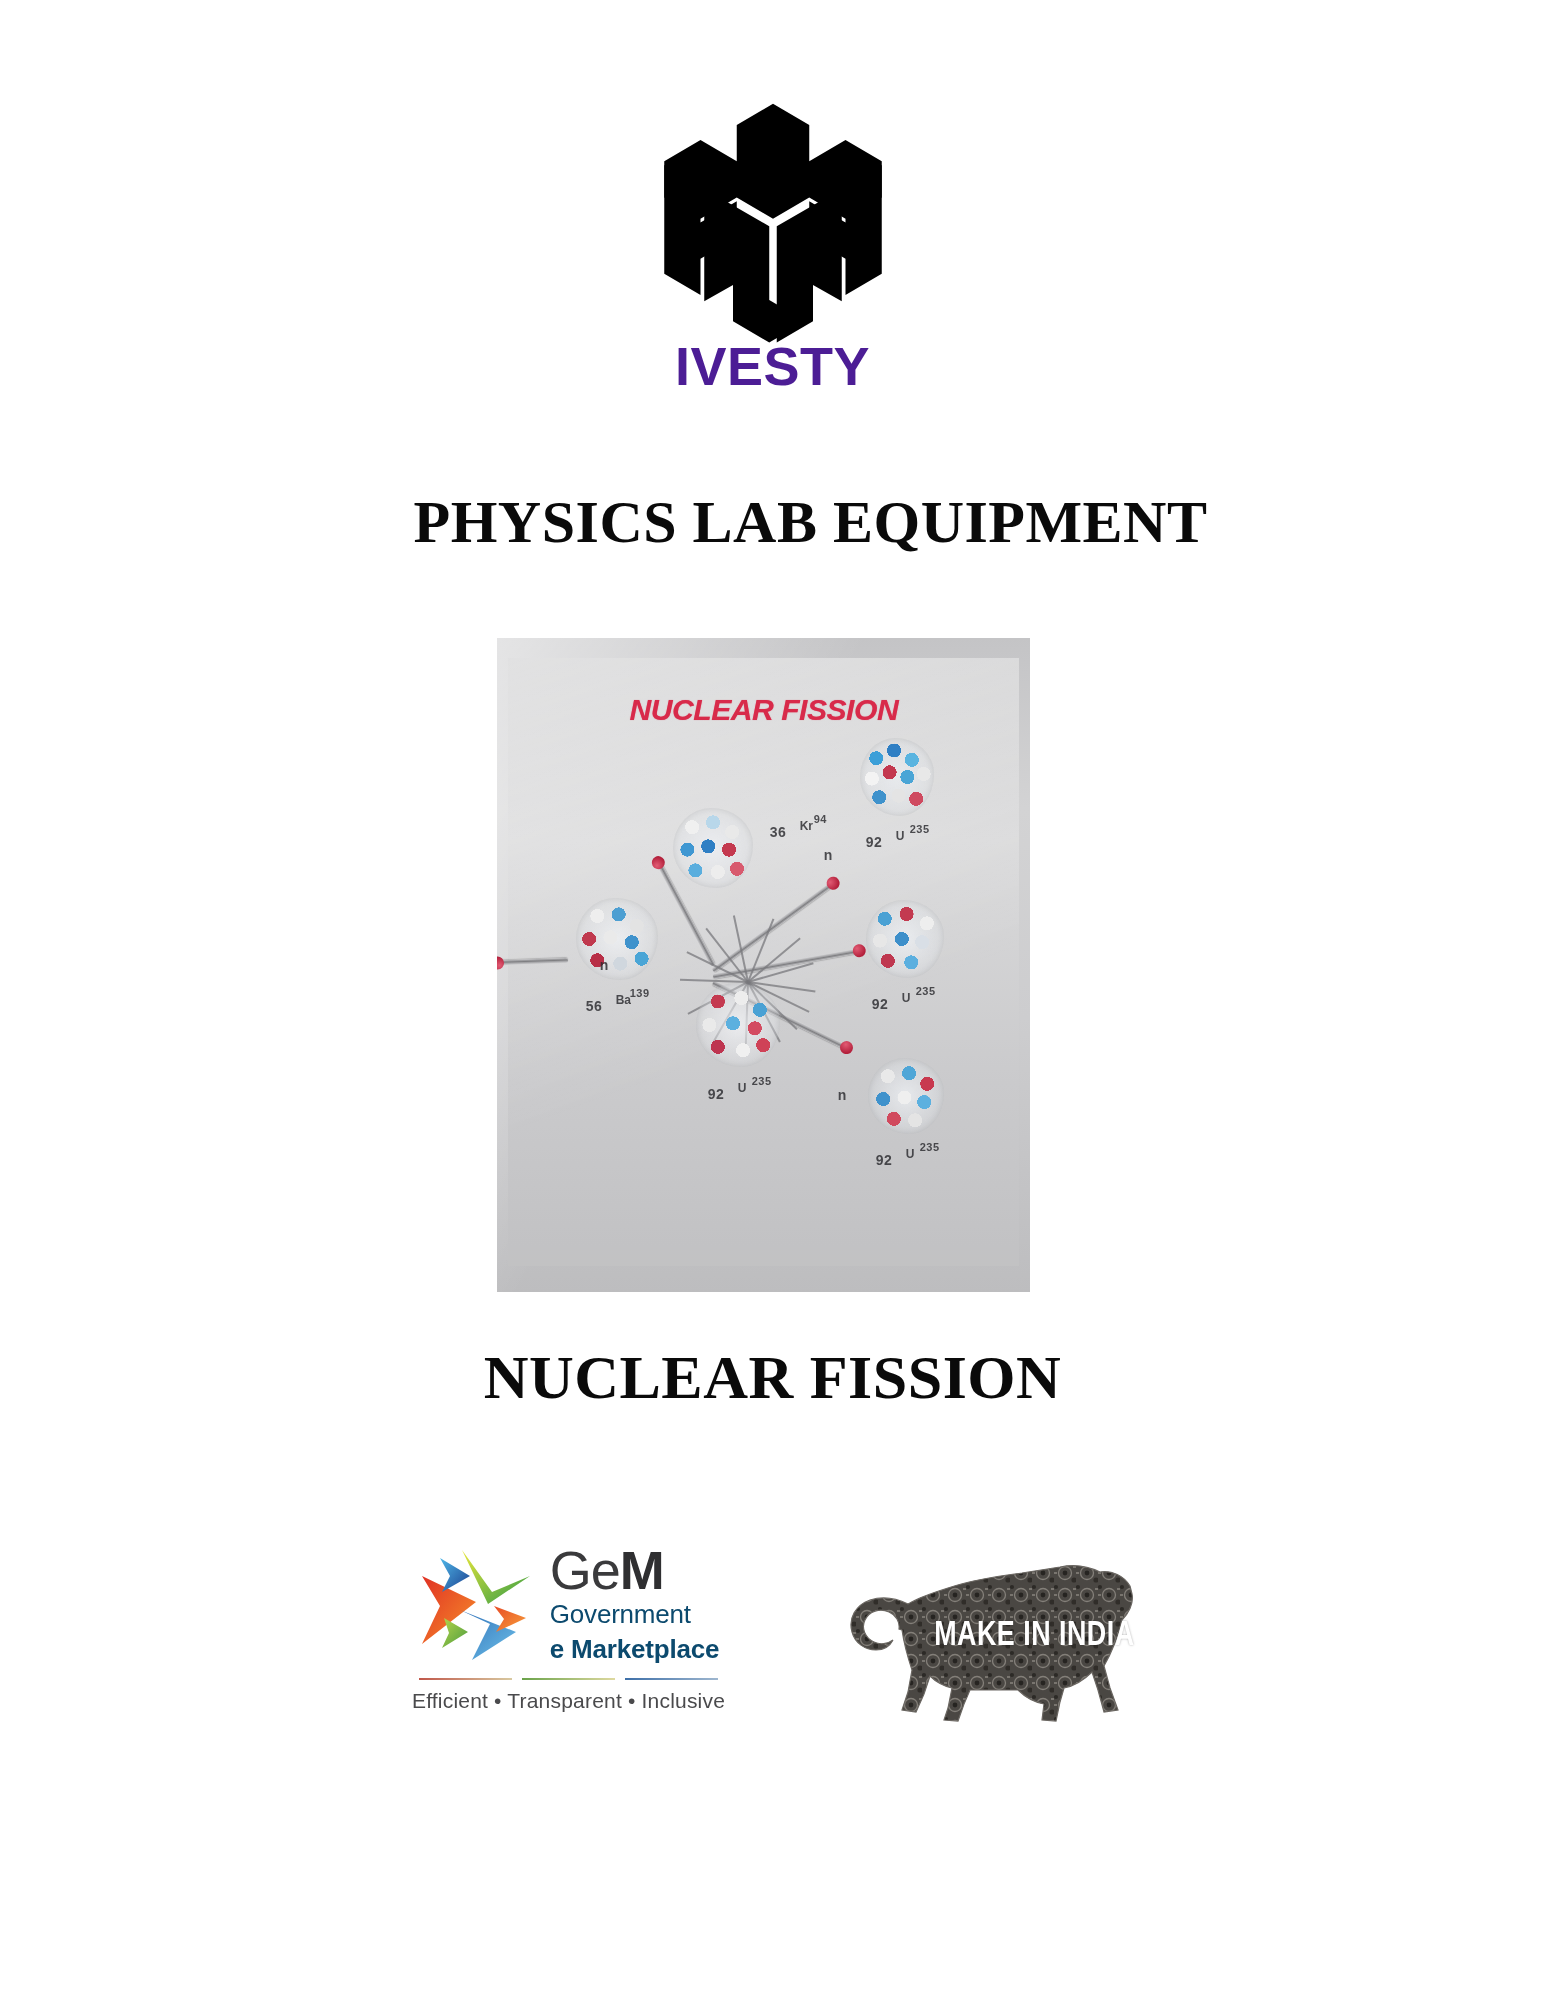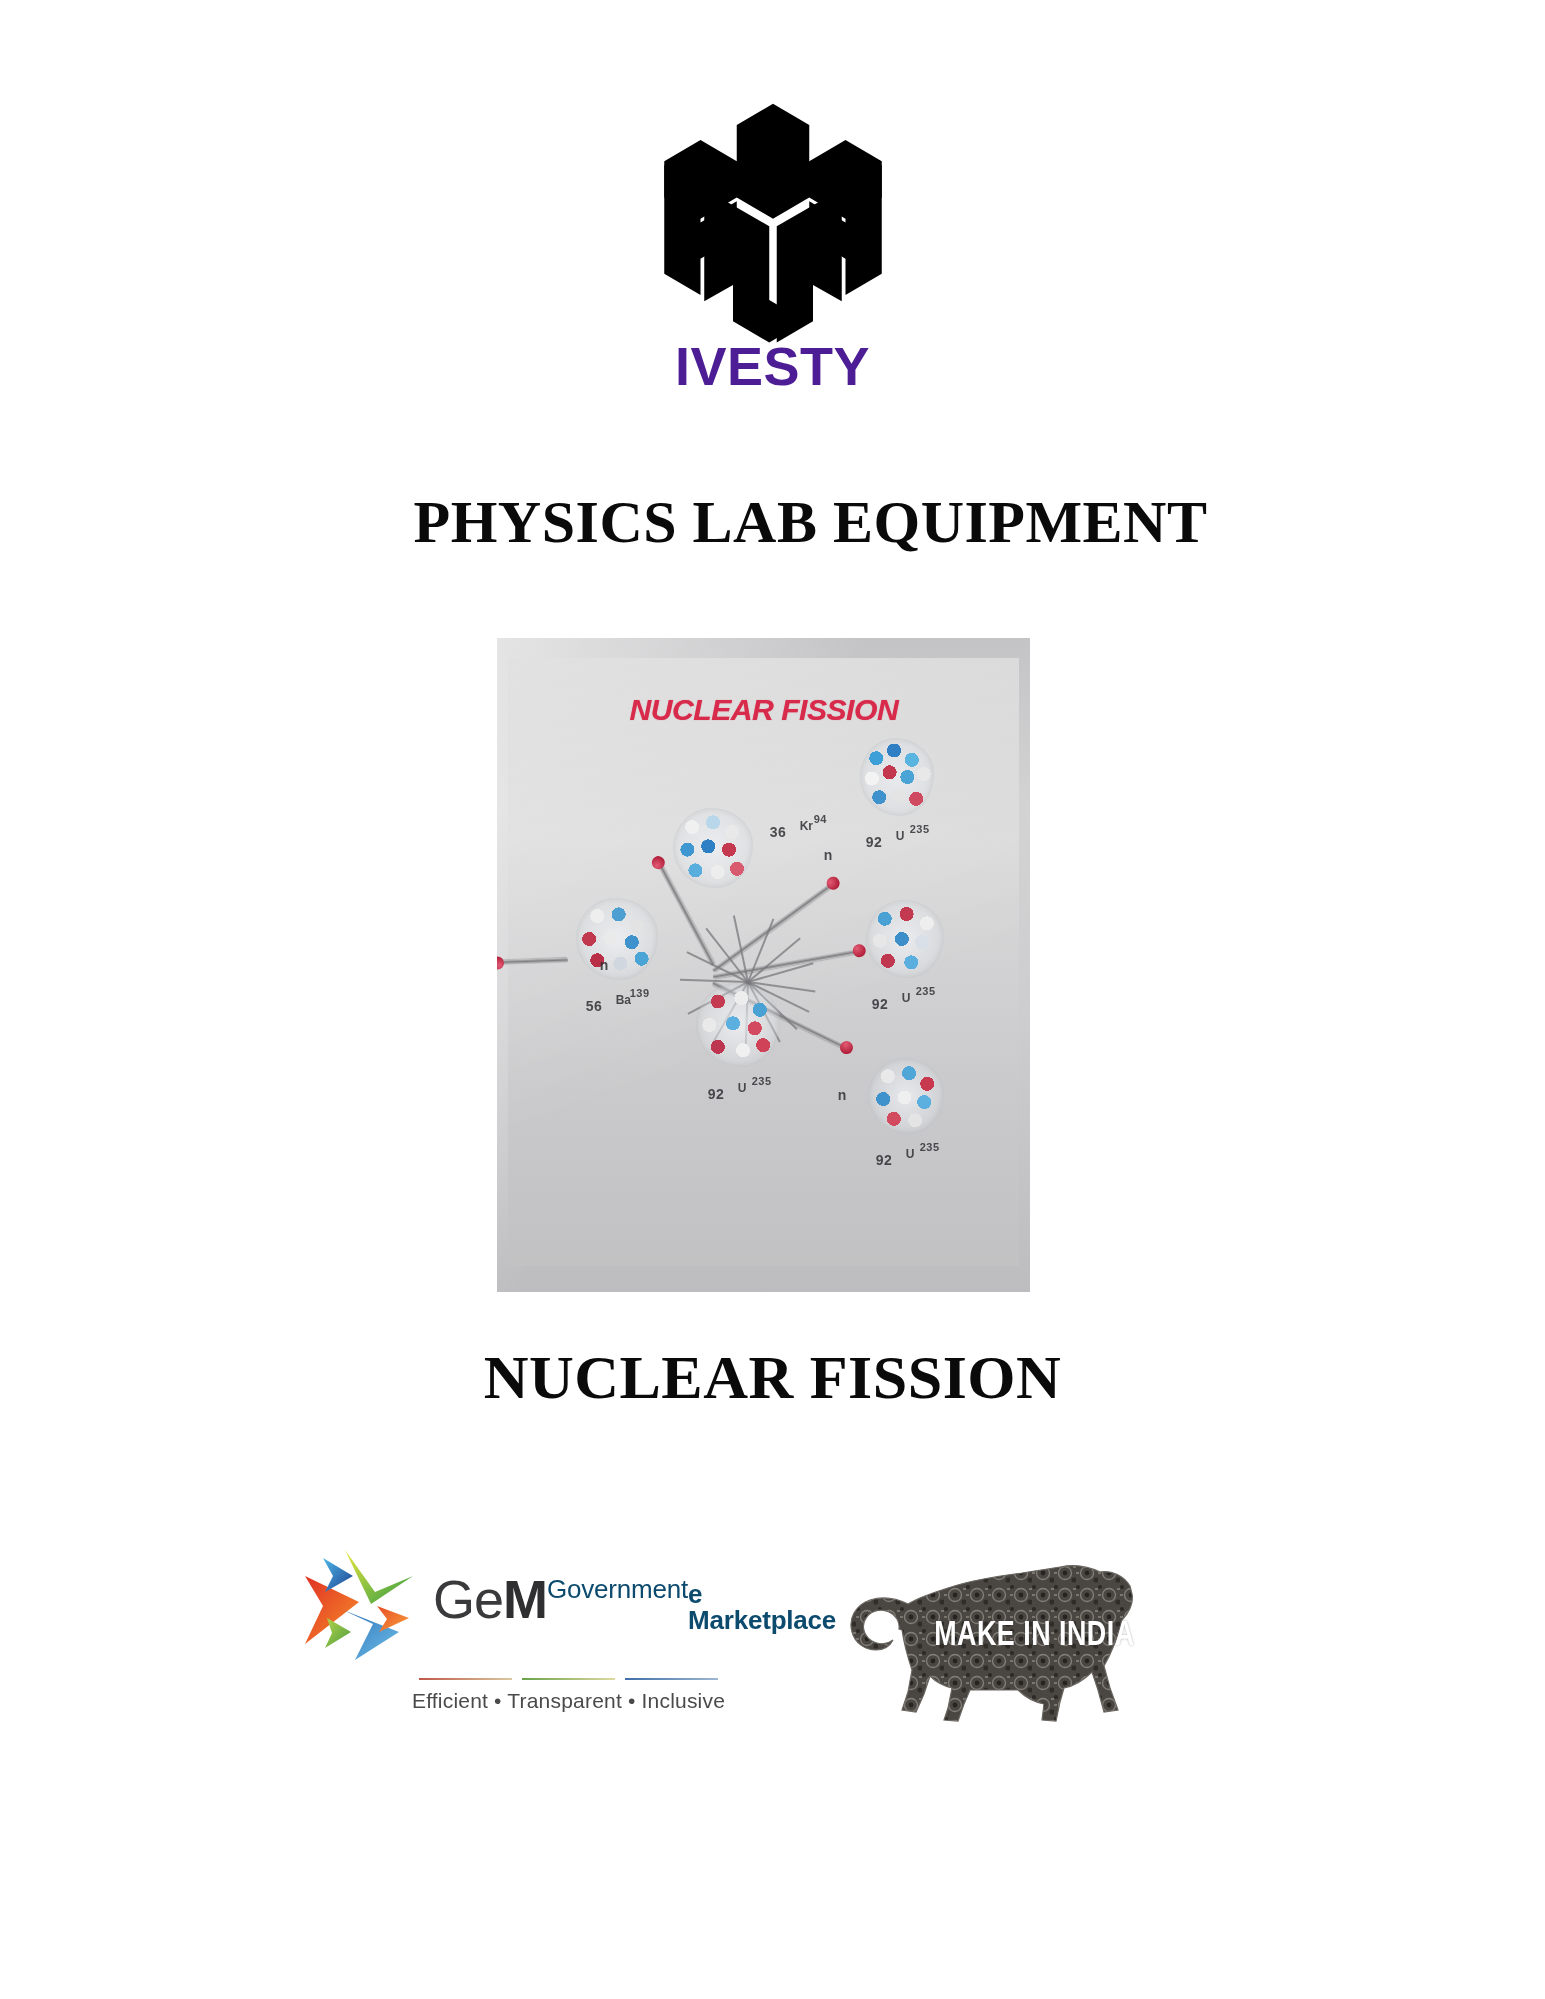--- a/index.html
+++ b/index.html
@@ -199,21 +199,21 @@
     display: flex;
     flex-direction: column;
     align-items: center;
   }
   .gem-top {
     display: flex;
     align-items: center;
     gap: 12px;
   }
   .gem-star { width: 120px; height: 120px; flex: none; }
-  .gem-words { display: flex; flex-direction: row; line-height: 1; }
+  .gem-words { display: flex; flex-direction: column; line-height: 1; }
   .gem-wordmark {
     font-family: "Liberation Sans", sans-serif;
     font-size: 54px;
     color: #3a3a3c;
     letter-spacing: -1px;
     font-weight: 400;
   }
   .gem-wordmark b { font-weight: 700; color: #2f2f31; }
   .gem-sub1, .gem-sub2 {
     font-family: "Liberation Sans", sans-serif;

